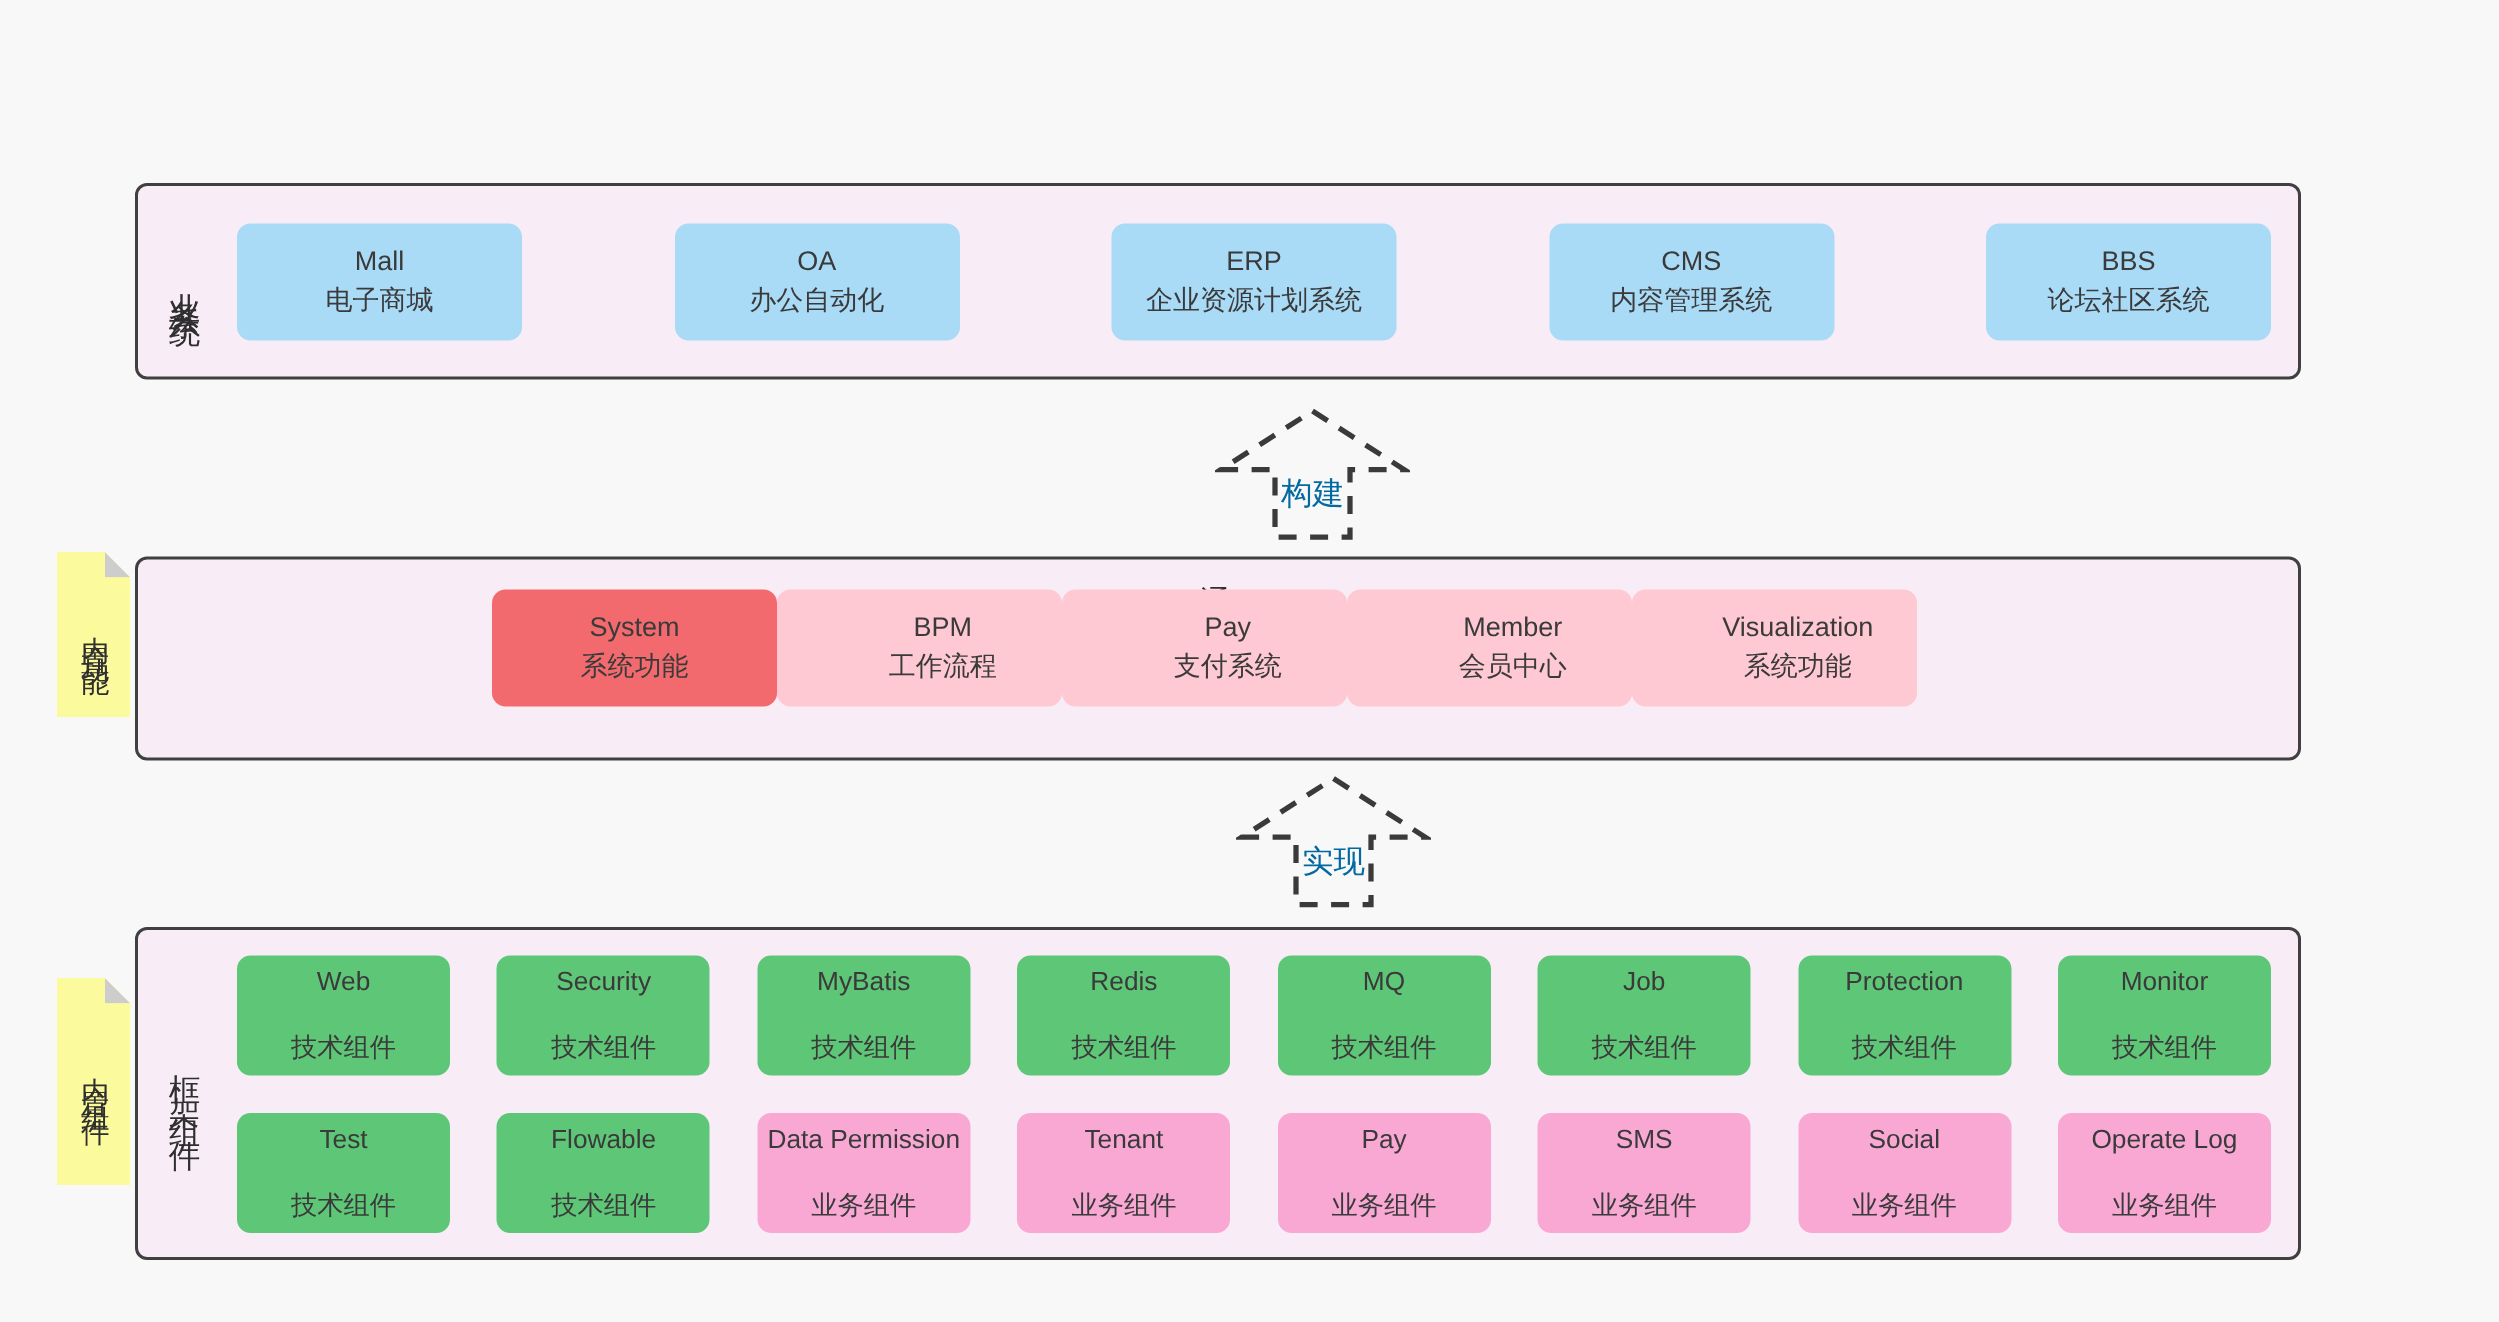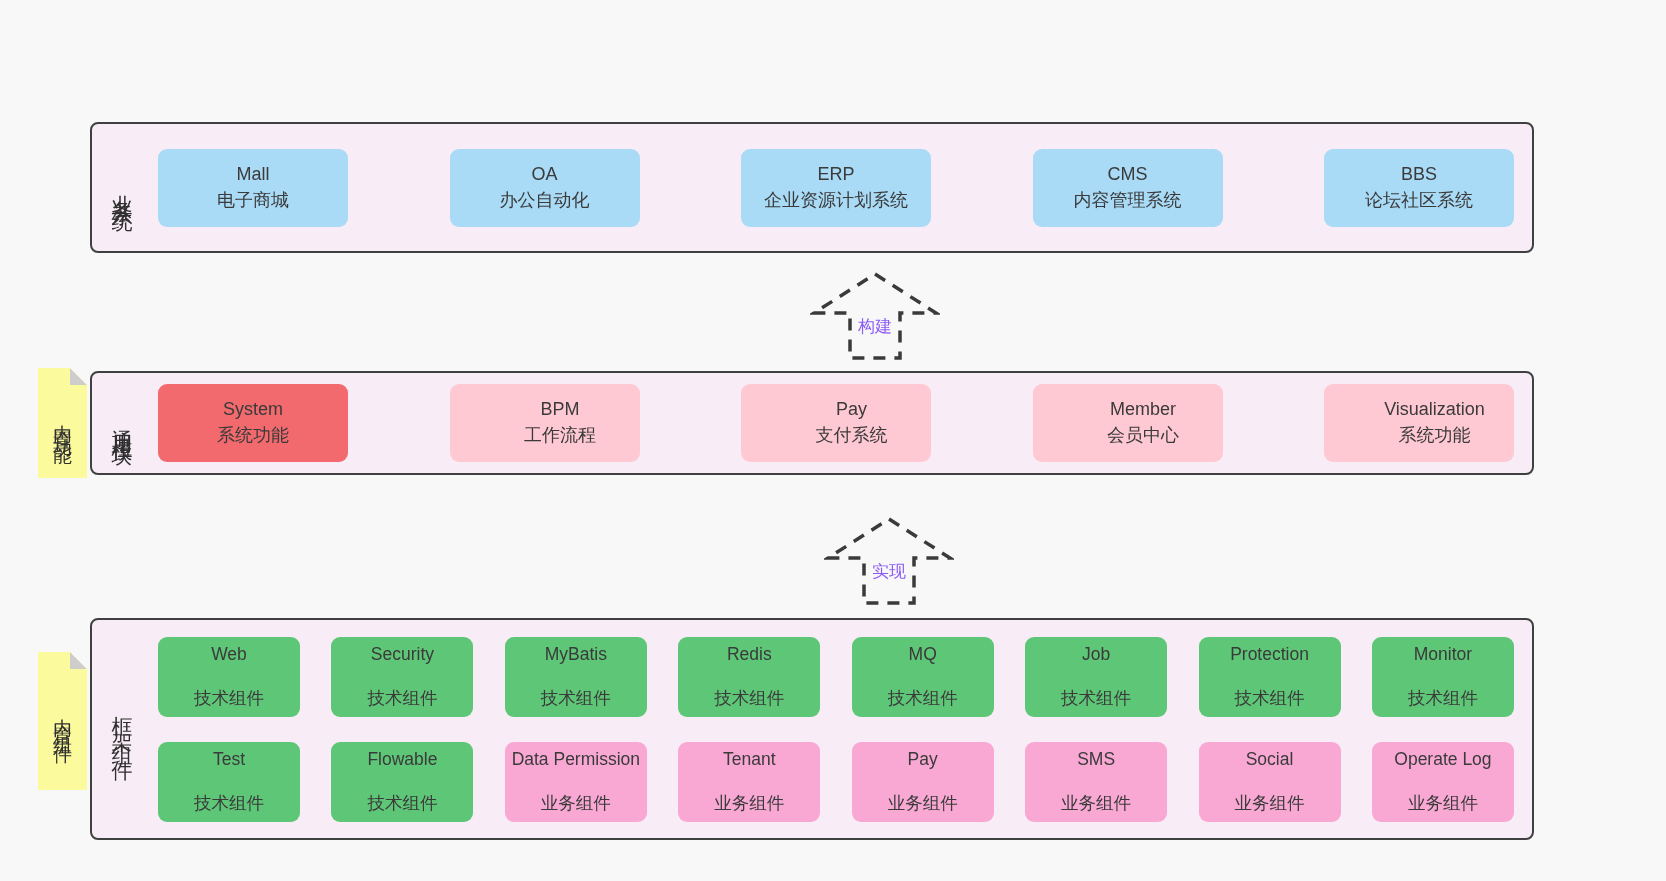--- a/index.html
+++ b/index.html
@@ -1,21 +1,21 @@
 <!DOCTYPE html>
 <html><head>
 <meta charset="utf-8">
 <style>
   html,body{margin:0;padding:0;background:#f8f8f8;}
   #canvas{position:relative;width:1666px;height:881px;background:#f8f8f8;overflow:hidden;
           font-family:"Liberation Sans","DejaVu Sans",sans-serif;color:#333;}
   .band{position:absolute;left:90px;width:1444px;background:#f8edf6;border:2px solid #404040;
         border-radius:8px;display:flex;align-items:center;box-sizing:border-box;}
   .band-business-systems{top:122px;height:131px;}
-  .band-common-modules{top:371px;height:104px;}
+  .band-common-modules{top:371px;height:136px;flex-direction:column;}
   .band-framework-components{top:618px;height:222px;}
   .side-label{writing-mode:vertical-lr;text-orientation:upright;font-size:21px;letter-spacing:5px;
               margin-left:16px;margin-right:22px;color:#2f2f2f;}
   .band-framework-components .side-label{letter-spacing:15px;}
   .rows{flex:1;display:flex;flex-direction:column;gap:25px;padding-right:18px;}
   .row{display:flex;justify-content:space-between;}
   .box{border-radius:9px;display:flex;flex-direction:column;align-items:center;justify-content:center;
        text-align:right;line-height:1.42;color:#3a3a3a;box-sizing:border-box;padding:2px 4px;}
   .box.wide{width:190px;height:78px;font-size:18px;}
   .box.narrow{width:142px;height:80px;font-size:17.5px;gap:19px;}
@@ -29,21 +29,21 @@
   .sticky-common-modules{top:368px;height:110px;}
   .sticky-framework-components{top:652px;height:138px;}
   .sticky .fold{position:absolute;top:0;right:0;width:17px;height:17px;background:#cdcdcd;
           clip-path:polygon(0 0,100% 100%,0 100%);}
   .sticky-label{writing-mode:vertical-lr;text-orientation:upright;font-size:19px;letter-spacing:7px;color:#2f2f2f;}
   .sticky-framework-components .sticky-label{letter-spacing:9px;}
   .arrow{position:absolute;width:130px;height:90px;}
   .arrow-build{left:810px;top:271px;}
   .arrow-implement{left:824px;top:516px;}
   .arrow svg{position:absolute;left:0;top:0;}
-  .arrow-label{position:absolute;top:44px;left:0;right:0;text-align:center;font-size:17px;color:#8b5cf6;}
+  .arrow-label{position:absolute;top:44px;left:0;right:0;text-align:center;font-size:21px;color:#0369a1;}
 </style>
 </head>
 <body>
 
 <div id="canvas" style="background: rgb(248, 248, 248);">
     <div class="band band-business-systems">
       <div class="side-label">业务系统</div>
       <div class="rows">
         <div class="row">
           <div class="box wide v-blue">

